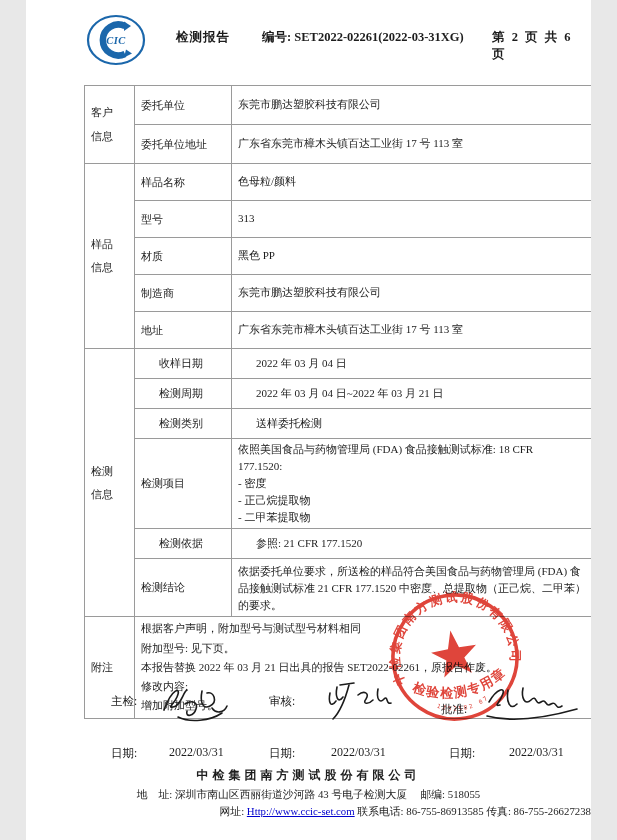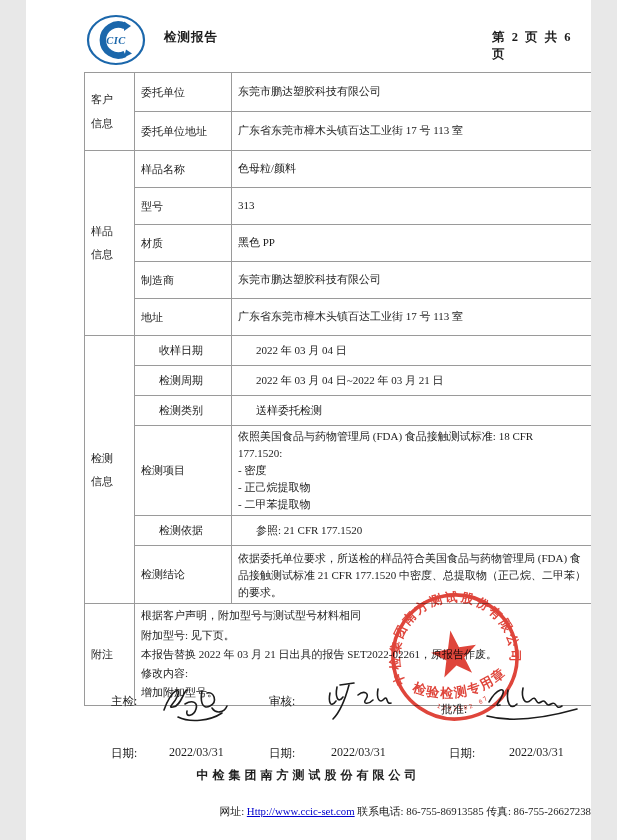--- a/index.html
+++ b/index.html
@@ -1,26 +1,26 @@
 <!DOCTYPE html>
 <html><head>
 <meta charset="utf-8">
 <style>
   html,body{margin:0;padding:0;background:#e8e8e8;}
   .page{position:relative;width:565px;height:840px;background:#ffffff;margin:0 auto;
         font-family:"Liberation Serif","DejaVu Serif",serif;color:#1d1d1d;overflow:hidden;}
 
   
   .logo{position:absolute;left:58px;top:13px;width:64px;height:54px;}
-  .hdr-title{position:absolute;left:138px;top:29px;font-size:12.5px;font-weight:bold;letter-spacing:1px;}
+  .hdr-title{position:absolute;left:150px;top:29px;font-size:12.5px;font-weight:bold;letter-spacing:1px;}
   .hdr-no{position:absolute;left:236px;top:29px;font-size:12.5px;font-weight:bold;}
   .hdr-page{position:absolute;left:466px;top:29px;font-size:12.5px;font-weight:bold;letter-spacing:2px;}
 
   
-  table.report{position:absolute;left:58px;top:72px;width:512px;border-collapse:collapse;
+  table.report{position:absolute;left:58px;top:85px;width:512px;border-collapse:collapse;
                table-layout:fixed;font-size:11px;}
   table.report th,table.report td{border:1px solid #9a9a9a;padding:2px 6px;vertical-align:middle;
                font-weight:normal;text-align:left;overflow:hidden;}
   th.group{text-align:center;white-space:pre-line;line-height:2.1;padding:0;}
   td.lbl{padding-left:9px;}
   td.val{padding-left:13px;line-height:1.55;}
   .multiline{white-space:pre-line;line-height:1.62;padding-top:5px;padding-bottom:5px;}
   tr.h35 td,tr.h35 th{height:34px;}
   tr.h33 td{height:32px;}
   tr.h26 td{height:25px;padding-left:24px;}
@@ -48,20 +48,21 @@
 <div class="page">
 
   <svg class="logo" viewBox="0 0 64 54">
     <ellipse cx="32" cy="27" rx="28" ry="24" fill="#fff" stroke="#1b67ab" stroke-width="2.2"></ellipse>
     <path d="M 41 13 A 15.5 15.5 0 1 0 41 41" fill="none" stroke="#1b67ab" stroke-width="6.5"></path>
     <polygon points="40,8.5 47,13 40,18" fill="#1b67ab"></polygon>
     <polygon points="42,36.5 48,40.5 40,44.5" fill="#1b67ab"></polygon>
     <text x="32" y="31" text-anchor="middle" font-size="10.5" font-weight="bold" font-style="italic" fill="#1b67ab" letter-spacing="0.5" font-family="Liberation Serif, serif">CIC</text>
   </svg>
   <div class="hdr-title">检测报告</div>
+  <div class="hdr-no">编号: SET2022-02261(2022-03-31XG)</div>
   <div class="hdr-page">第 2 页 共 6 页</div>
 
   <table class="report">
     <colgroup>
         <col style="width:50px">
         <col style="width:97px">
         <col style="width:365px">
       </colgroup>
     <tbody>
 
@@ -185,15 +186,16 @@
     <polygon fill="#dd372c" points="0,-27 5.6,-8.8 22.8,-8.4 9.1,2 14.1,18.4 0,8.6 -14.1,18.4 -9.1,2 -22.8,-8.4 -5.6,-8.8"></polygon>
     <text font-size="13" font-weight="bold" fill="#dd372c" letter-spacing="1.5" font-family="Liberation Serif, serif">
       <textPath href="#arcMid" startOffset="50%" text-anchor="middle">检验检测专用章</textPath>
     </text>
     <text font-size="6" fill="#dd372c" letter-spacing="2" font-family="DejaVu Sans Mono, monospace">
       <textPath href="#arcBot" startOffset="50%" text-anchor="middle">1252582 07</textPath>
     </text>
   </svg>
 
   <div class="ft-company">中检集团南方测试股份有限公司</div>
+  <div class="ft-line2">地　址: 深圳市南山区西丽街道沙河路 43 号电子检测大厦　 邮编: 518055</div>
   <div class="ft-line3"><span>网址: </span><span class="ft-url">Http://www.ccic-set.com</span><span> 联系电话: 86-755-86913585 传真: 86-755-26627238</span></div>
 
 </div>
 
 </body></html>

